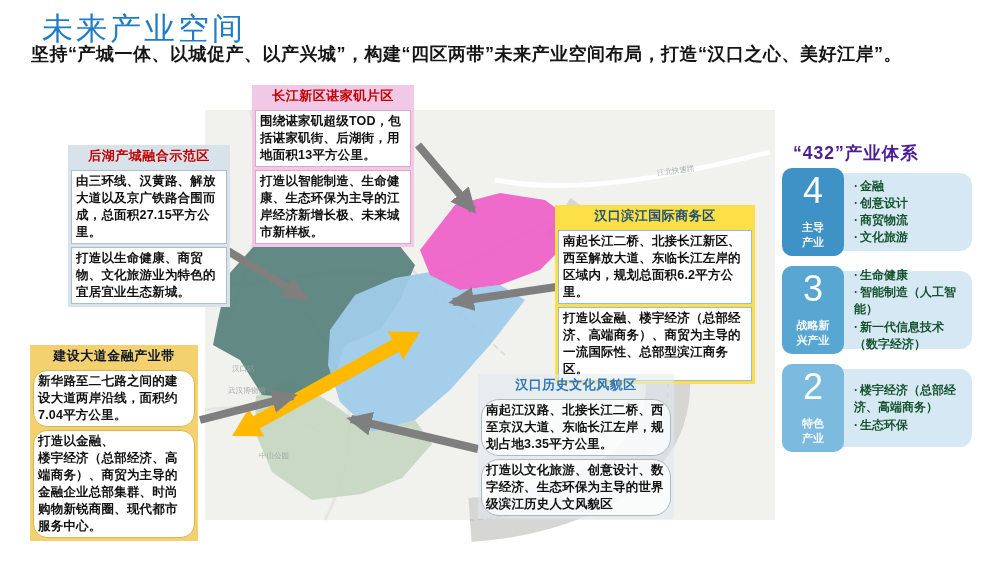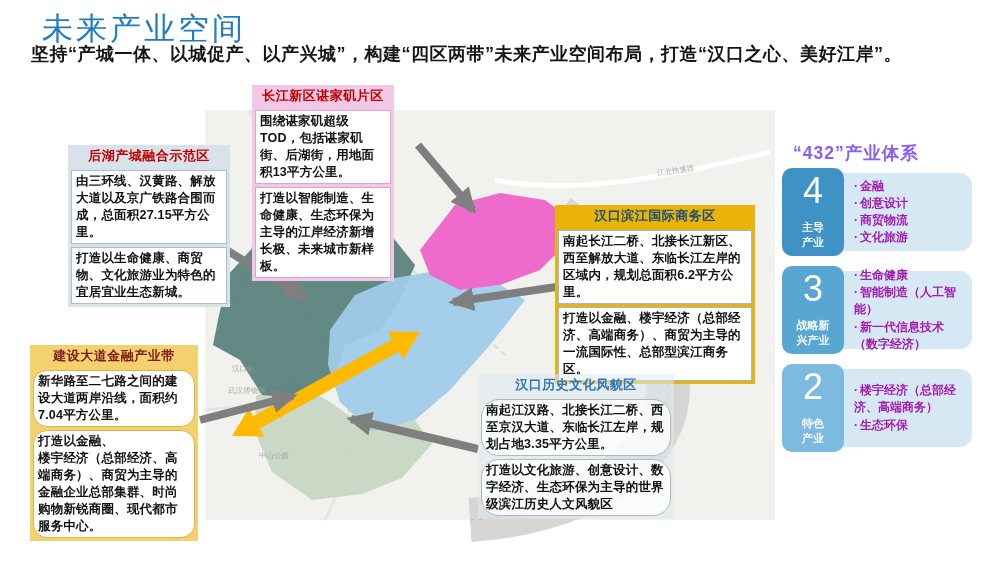--- a/index.html
+++ b/index.html
@@ -24,39 +24,39 @@
     letter-spacing:.5px;}
   .para{background:#fff;border:1px solid #c9c9c9;padding:2px 4px;margin-top:3px;
     font-size:12.5px;font-weight:bold;color:#111;line-height:1.36;white-space:pre-line;
     letter-spacing:.2px;}
   .callout.pink{background:#F1C9E6;}
   .callout.pink .c-title{color:#C00000;}
   .callout.pink .para{border-color:#DDA6CC;}
   .callout.grayblue{background:#D8E2EA;}
   .callout.grayblue .c-title{color:#C00000;}
   .callout.grayblue .para{border-color:#AEBECB;}
-  .callout.blue{background:#eab308;}
+  .callout.blue{background:#fde047;}
   .callout.blue .c-title{color:#1F4E79;}
   .callout.blue .para{border-color:#93BBDD;}
   .callout.yellow{background:#F2D16E;}
-  .callout.yellow .c-title{color:#7f1d1d;}
+  .callout.yellow .c-title{color:#0f172a;}
   .callout.yellow .para{border-color:#D8B551;border-radius:14px;}
   .callout.ghost{background:rgba(222,233,238,.55);}
   .callout.ghost .c-title{color:#2E75B6;}
   .callout.ghost .para{background:rgba(255,255,255,.78);border-color:#AEB9BE;border-radius:18px;}
 
   
   .i-title{position:absolute;left:793px;top:141px;font-size:17.5px;font-weight:bold;
-    color:#8b5cf6;letter-spacing:1px;}
+    color:#4c1d95;letter-spacing:1px;}
   .industry{position:absolute;left:782px;top:168px;width:190px;}
   .group{position:relative;height:88px;margin-bottom:10px;}
   .panel{position:absolute;left:16px;right:0;top:5px;bottom:5px;border-radius:12px;
     background:#D7E8F5;display:flex;flex-direction:column;justify-content:center;
     padding:4px 6px 4px 56px;box-sizing:border-box;}
-  .item{font-size:12px;font-weight:bold;color:#a21caf;line-height:1.42;}
+  .item{font-size:12px;font-weight:bold;color:#14532d;line-height:1.42;}
   .item::before{content:"·";margin-right:2px;}
   .tile{position:absolute;left:0;top:0;width:62px;height:100%;border-radius:10px;
     color:#fff;display:flex;flex-direction:column;align-items:center;
     justify-content:space-between;padding:4px 0 7px 0;box-sizing:border-box;}
   .tile .num{font-size:36px;line-height:1.05;font-weight:400;}
   .tile .lab{font-size:11px;line-height:1.3;text-align:center;font-weight:bold;opacity:.95;}
   .g4 .tile{background:#3E92C5;}
   .g3 .tile{background:#58A6D2;}
   .g2 .tile{background:#7CBAE0;}
 </style>
@@ -103,21 +103,21 @@
         <line x1="273" y1="339" x2="146" y2="309" marker-end="url(#ah)"></line>
       </g>
     </svg>
 
     <div class="map-label" style="left:452px;top:56px;transform:rotate(-8deg);">江北快速路</div>
     <div class="map-label" style="left:27px;top:254px;text-align:right;">汉口站</div>
     <div class="map-label" style="left:23px;top:276px;">武汉博物馆</div>
     <div class="map-label" style="left:54px;top:341px;">中山公园</div>
   </div>
 
-  <div class="callout pink" style="left:252px;top:85px;width:142px;">
+  <div class="callout pink" style="left:252px;top:85px;width:162px;">
     <div class="c-title">长江新区谌家矶片区</div>
     <div class="para">围绕谌家矶超级TOD，包括谌家矶街、后湖街，用地面积13平方公里。</div>
     <div class="para">打造以智能制造、生命健康、生态环保为主导的江岸经济新增长极、未来城市新样板。</div>
   </div>
 
   <div class="callout grayblue" style="left:68px;top:145px;width:162px;">
     <div class="c-title">后湖产城融合示范区</div>
     <div class="para">由三环线、汉黄路、解放大道以及京广铁路合围而成，总面积27.15平方公里。</div>
     <div class="para">打造以生命健康、商贸物、文化旅游业为特色的宜居宜业生态新城。</div>
   </div>

